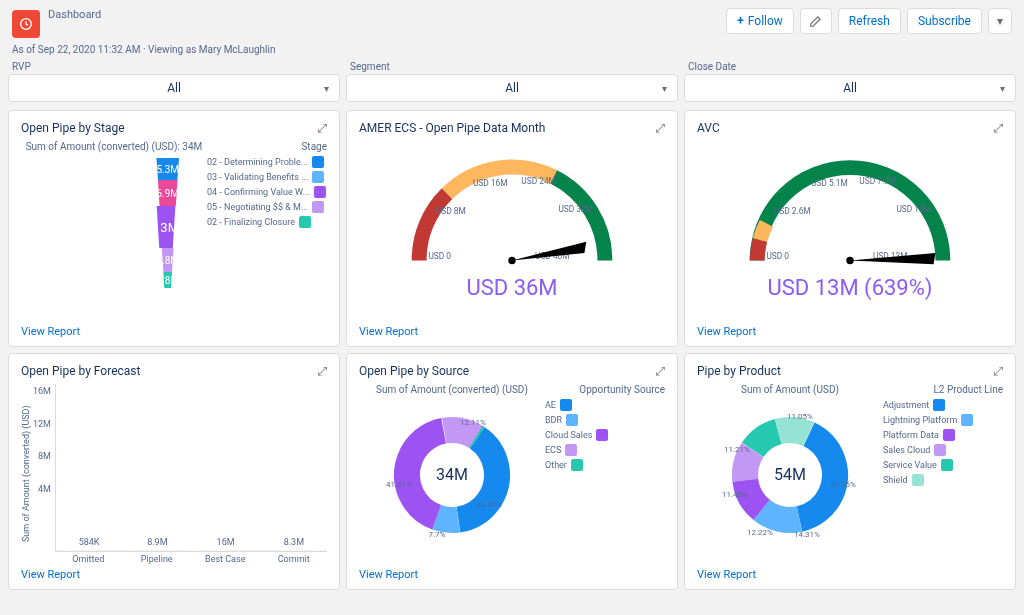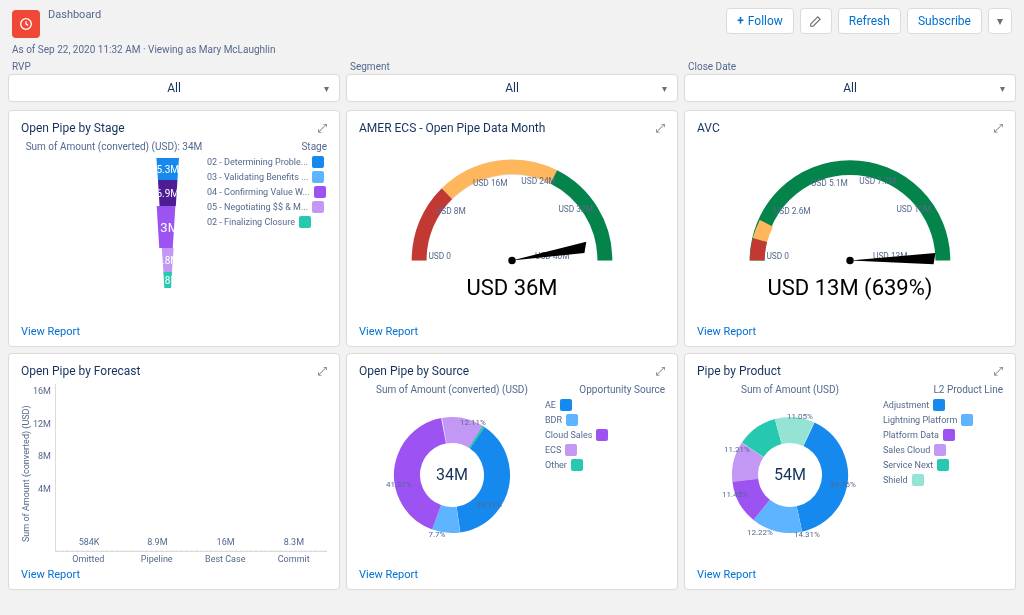--- a/index.html
+++ b/index.html
@@ -34,21 +34,21 @@
 .funnel-title{font-size:10px;color:#54698d;text-align:center;margin-bottom:6px}
 .funnel{width:130px;display:flex;flex-direction:column;align-items:flex-end}
 .funnel .seg{color:#fff;font-size:10px;display:flex;align-items:center;justify-content:center;clip-path:polygon(var(--l0) 0,calc(100% - var(--l0)) 0,calc(100% - var(--l1)) 100%,var(--l1) 100%)}
 .legend{font-size:9px;color:#54698d;min-width:120px}
 .legend-title{text-align:right;margin-bottom:4px;font-size:10px}
 .legend-row{display:flex;align-items:center;justify-content:flex-start;gap:4px;margin-bottom:3px}
 .sw{width:12px;height:12px;border-radius:2px}
 
 .gauge-wrap{flex:1;display:flex;flex-direction:column;align-items:center;justify-content:flex-start;padding-top:8px}
 .gauge-svg{width:260px;height:130px}
-.gauge-val{font-size:22px;color:#000000;margin-top:-4px}
+.gauge-val{font-size:22px;color:#8b5cf6;margin-top:-4px}
 .gauge-tick{font-size:9px;fill:#54698d}
 
 .bar-wrap{flex:1;display:flex}
 .y-axis{display:flex;flex-direction:column;justify-content:space-between;align-items:flex-end;font-size:9px;color:#54698d;padding:2px 4px 18px 0;height:150px}
 .y-label{writing-mode:vertical-rl;transform:rotate(180deg);font-size:9px;color:#54698d;text-align:center;margin-right:2px}
 .bars-area{flex:1;display:flex;flex-direction:column}
 .bars{flex:1;display:flex;align-items:flex-end;gap:14px;padding:0 6px;border-left:1px solid #dddbda;border-bottom:1px solid #dddbda;height:150px;position:relative}
 .bars::before,.bars::after{content:"";position:absolute;left:0;right:0;border-top:1px dashed #eee}
 .bar-col{flex:1;display:flex;flex-direction:column;align-items:center}
 .bar{width:38px;background:#1589ee;position:relative}
@@ -125,21 +125,21 @@
   <div class="card">
     <div class="card-head">
         <div class="card-title">Open Pipe by Stage</div>
         <div class="expand">⤢</div>
       </div>
     <div class="card-body funnel-wrap">
       <div class="funnel-area">
         <div class="funnel-title">Sum of Amount (converted) (USD): 34M</div>
         <div class="funnel">
           <div class="seg" style="background:#1589ee;height:22px;--l0:0%;--l1:7%">5.3M</div>
-          <div class="seg" style="background:#4c1d95;height:26px;--l0:7%;--l1:14%">6.9M</div>
+          <div class="seg" style="background:#ec4899;height:26px;--l0:7%;--l1:14%">6.9M</div>
           <div class="seg" style="background:#9d53f2;height:42px;font-size:13px;--l0:14%;--l1:24%">13M</div>
           <div class="seg" style="background:#c398f5;height:24px;--l0:24%;--l1:31%">5.8M</div>
           <div class="seg" style="background:#26c8af;height:16px;--l0:31%;--l1:35%">2.8M</div>
         </div>
       </div>
       <div class="legend">
         <div class="legend-title">Stage</div>
         <div class="legend-row">
             <span>02 - Determining Proble...</span>
             <span class="sw" style="background:#1589ee"></span>
@@ -350,21 +350,21 @@
           </div>
         <div class="legend-row">
             <span>Platform Data</span>
             <span class="sw" style="background:#9d53f2"></span>
           </div>
         <div class="legend-row">
             <span>Sales Cloud</span>
             <span class="sw" style="background:#c398f5"></span>
           </div>
         <div class="legend-row">
-            <span>Service Next</span>
+            <span>Service Value</span>
             <span class="sw" style="background:#26c8af"></span>
           </div>
         <div class="legend-row">
             <span>Shield</span>
             <span class="sw" style="background:#94e3d5"></span>
           </div>
       </div>
     </div>
     <div class="view-report">View Report</div>
   </div>

